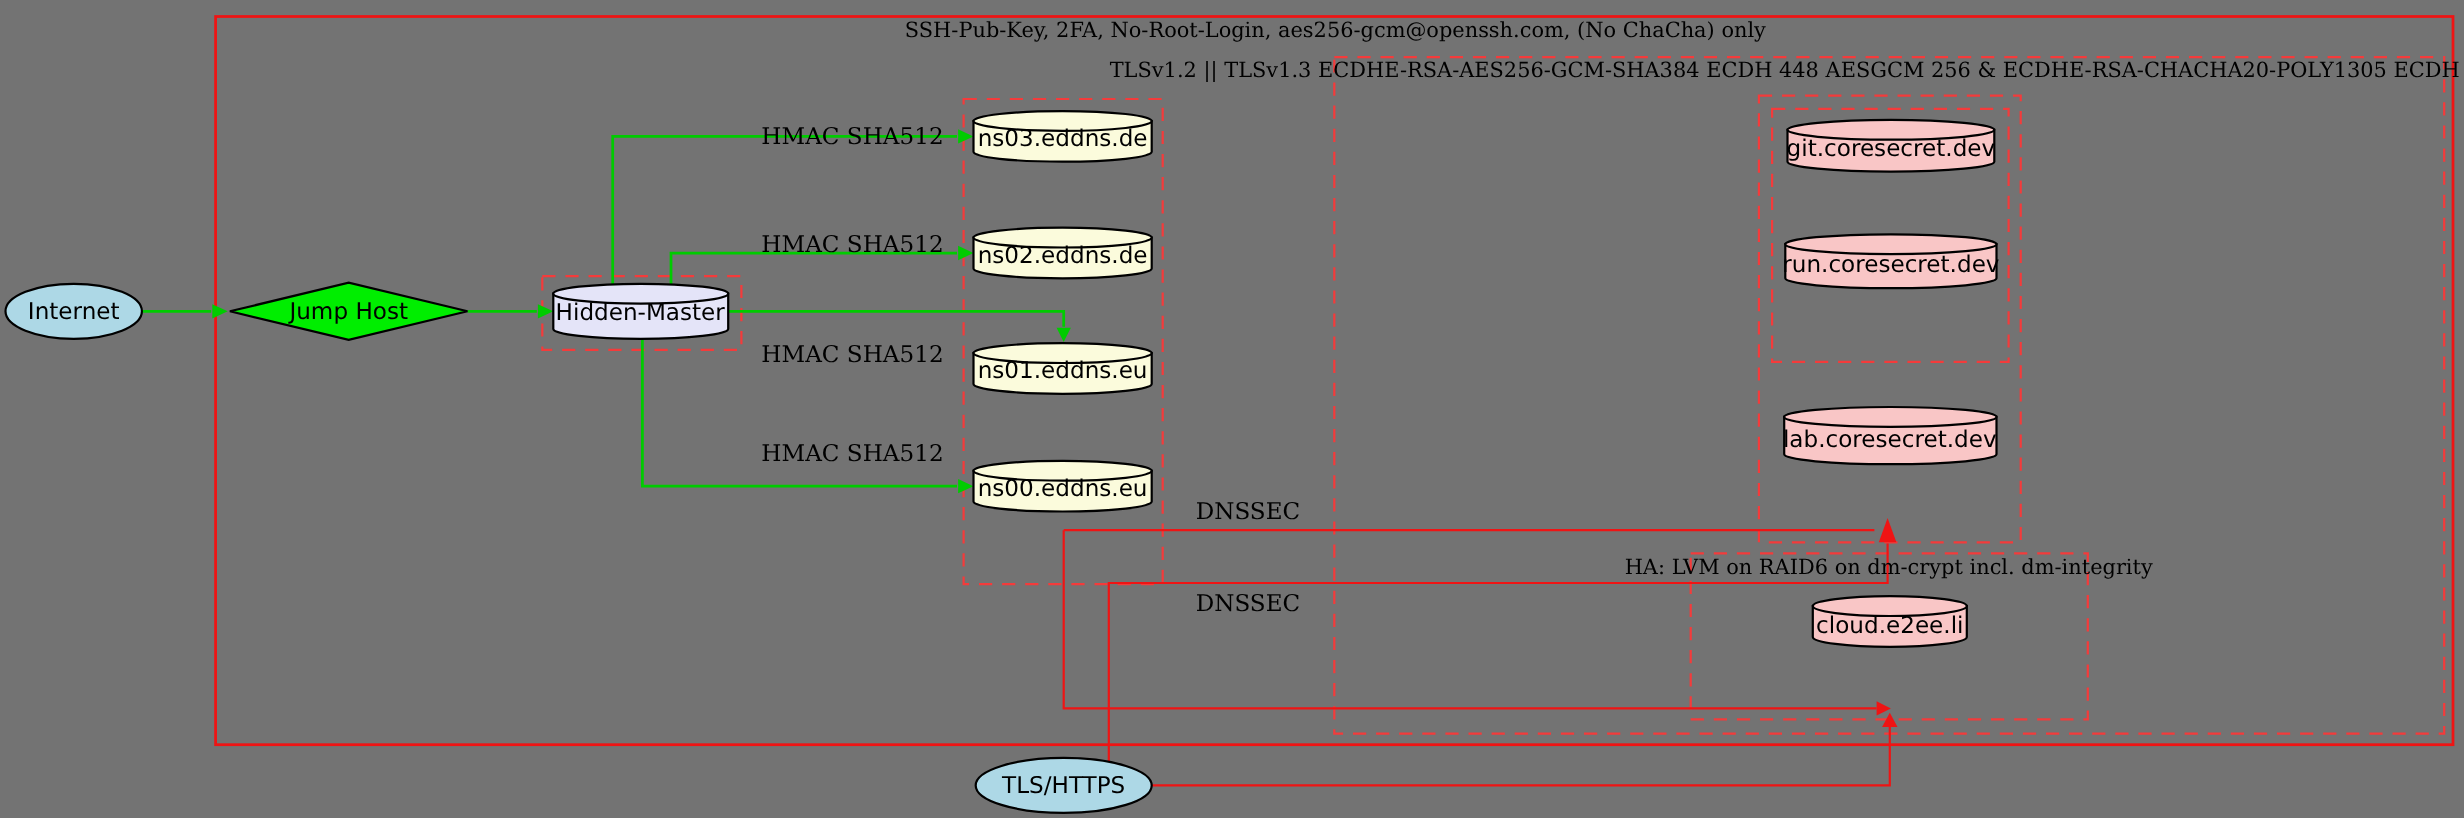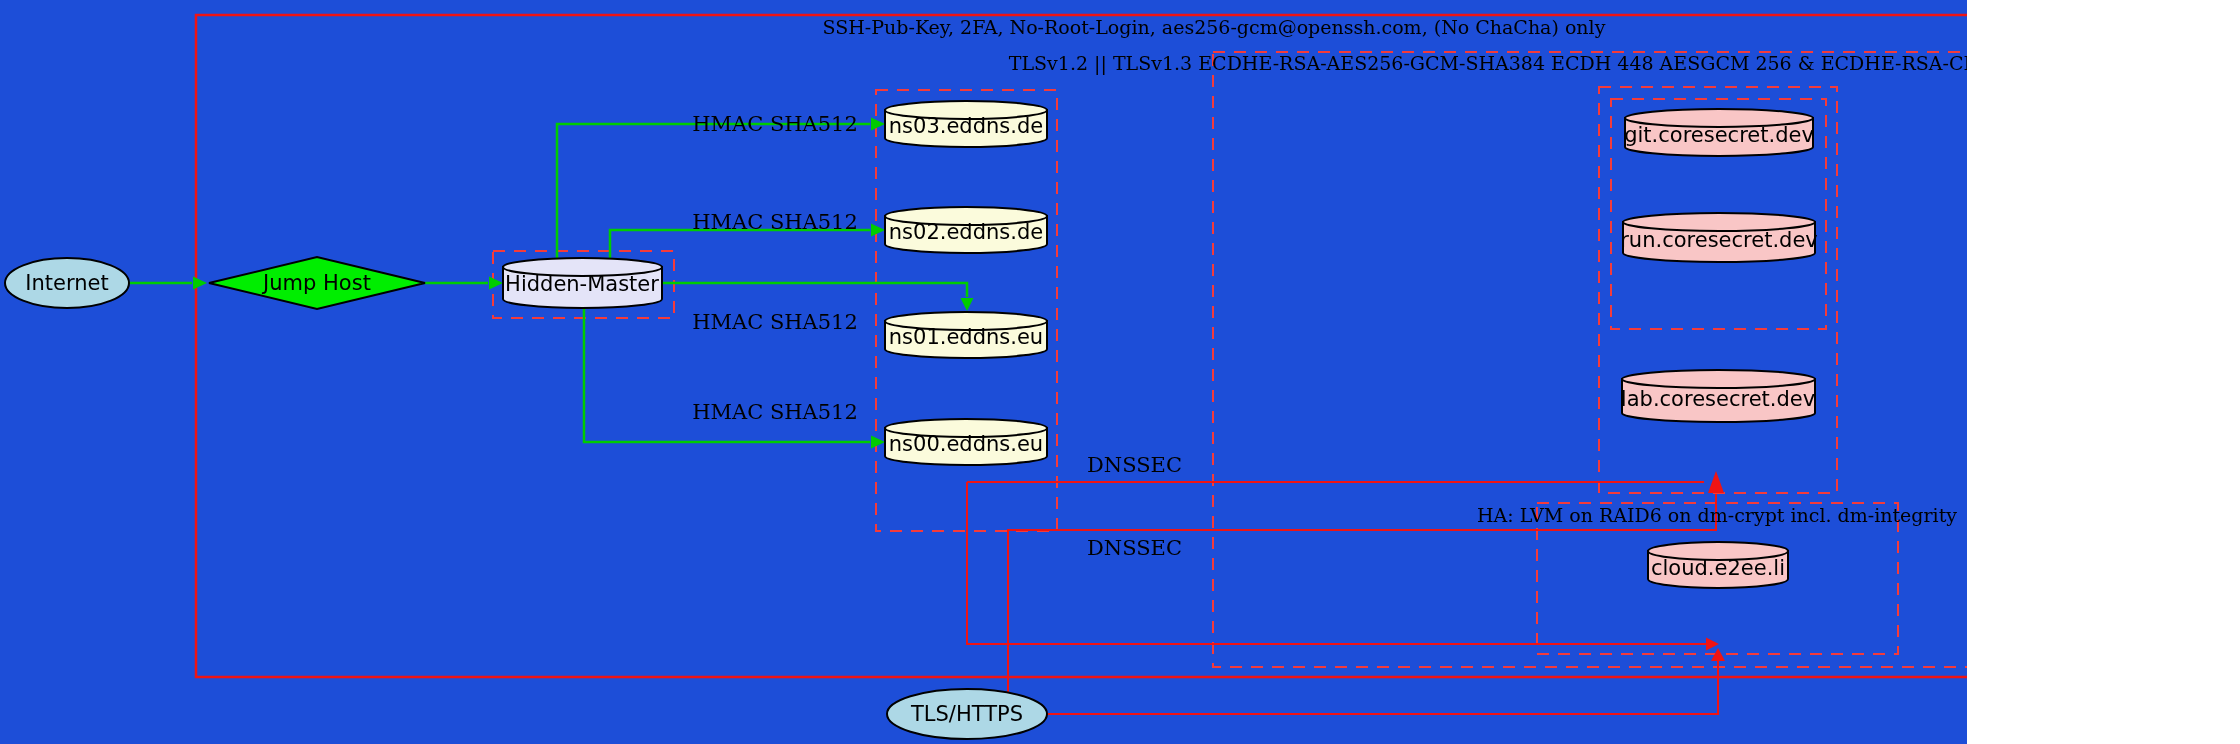--- a/index.html
+++ b/index.html
@@ -1,16 +1,16 @@
 <!DOCTYPE html>
 <html><head>
 <meta charset="utf-8">
 <style>
   html,body{margin:0;padding:0;background:#ffffff;}
-  .stage{position:relative;width:1967px;height:744px;background:#1d4ed8;overflow:hidden;}
+  .stage{position:relative;width:2240px;height:744px;background:#737373;overflow:hidden;}
   svg{display:block;}
   text{font-family:"DejaVu Sans","Liberation Sans",sans-serif;fill:#000;}
   .nodetext{font-size:21px;}
   .sertext{font-family:"DejaVu Serif","Liberation Serif",serif;font-size:21px;}
   .sersmall{font-family:"DejaVu Serif","Liberation Serif",serif;font-size:19px;}
   .cluster{fill:none;stroke:#f43b3b;stroke-width:2;stroke-dasharray:12 9;}
   .outerbox{fill:none;stroke:#ef1414;stroke-width:2.5;}
   .rededge{fill:none;stroke:#ef1414;stroke-width:2;}
   .redhead{fill:#ef1414;stroke:none;}
   .greenedge{fill:none;stroke:#00cc00;stroke-width:2.5;}

